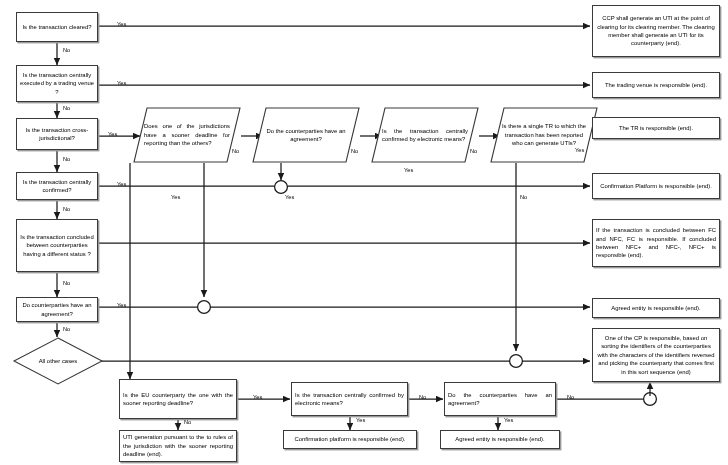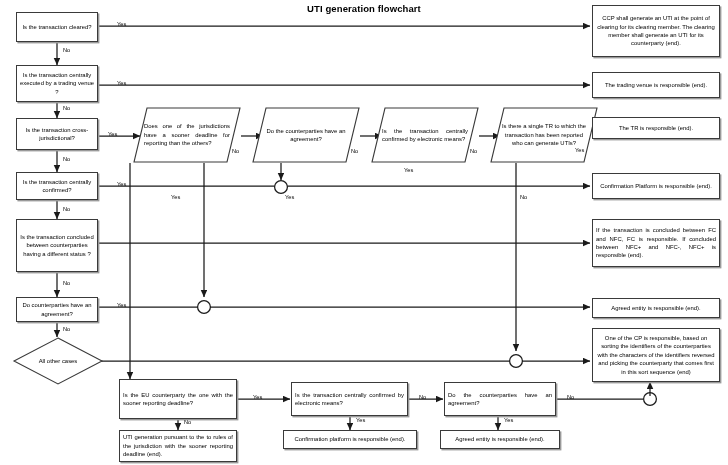--- a/index.html
+++ b/index.html
@@ -74,21 +74,20 @@
     color:#000;
     white-space:nowrap;
     background:transparent;
   }
 </style>
 </head>
 <body>
 
 <div id="canvas">
 
-  <div class="title">UTI generation flowchart</div>
 
   <svg id="svg-layer" viewBox="0 0 728 465">
     <defs>
       <marker id="arr" markerWidth="7" markerHeight="7" refX="5.6" refY="2.6" orient="auto">
         <path d="M0,0 L5.8,2.6 L0,5.2 z" fill="#1a1a1a"></path>
       </marker>
     </defs>
     <g stroke="#1a1a1a" stroke-width="1.25" fill="none">
 
       <path d="M57,42 L57,65" marker-end="url(#arr)"></path>

